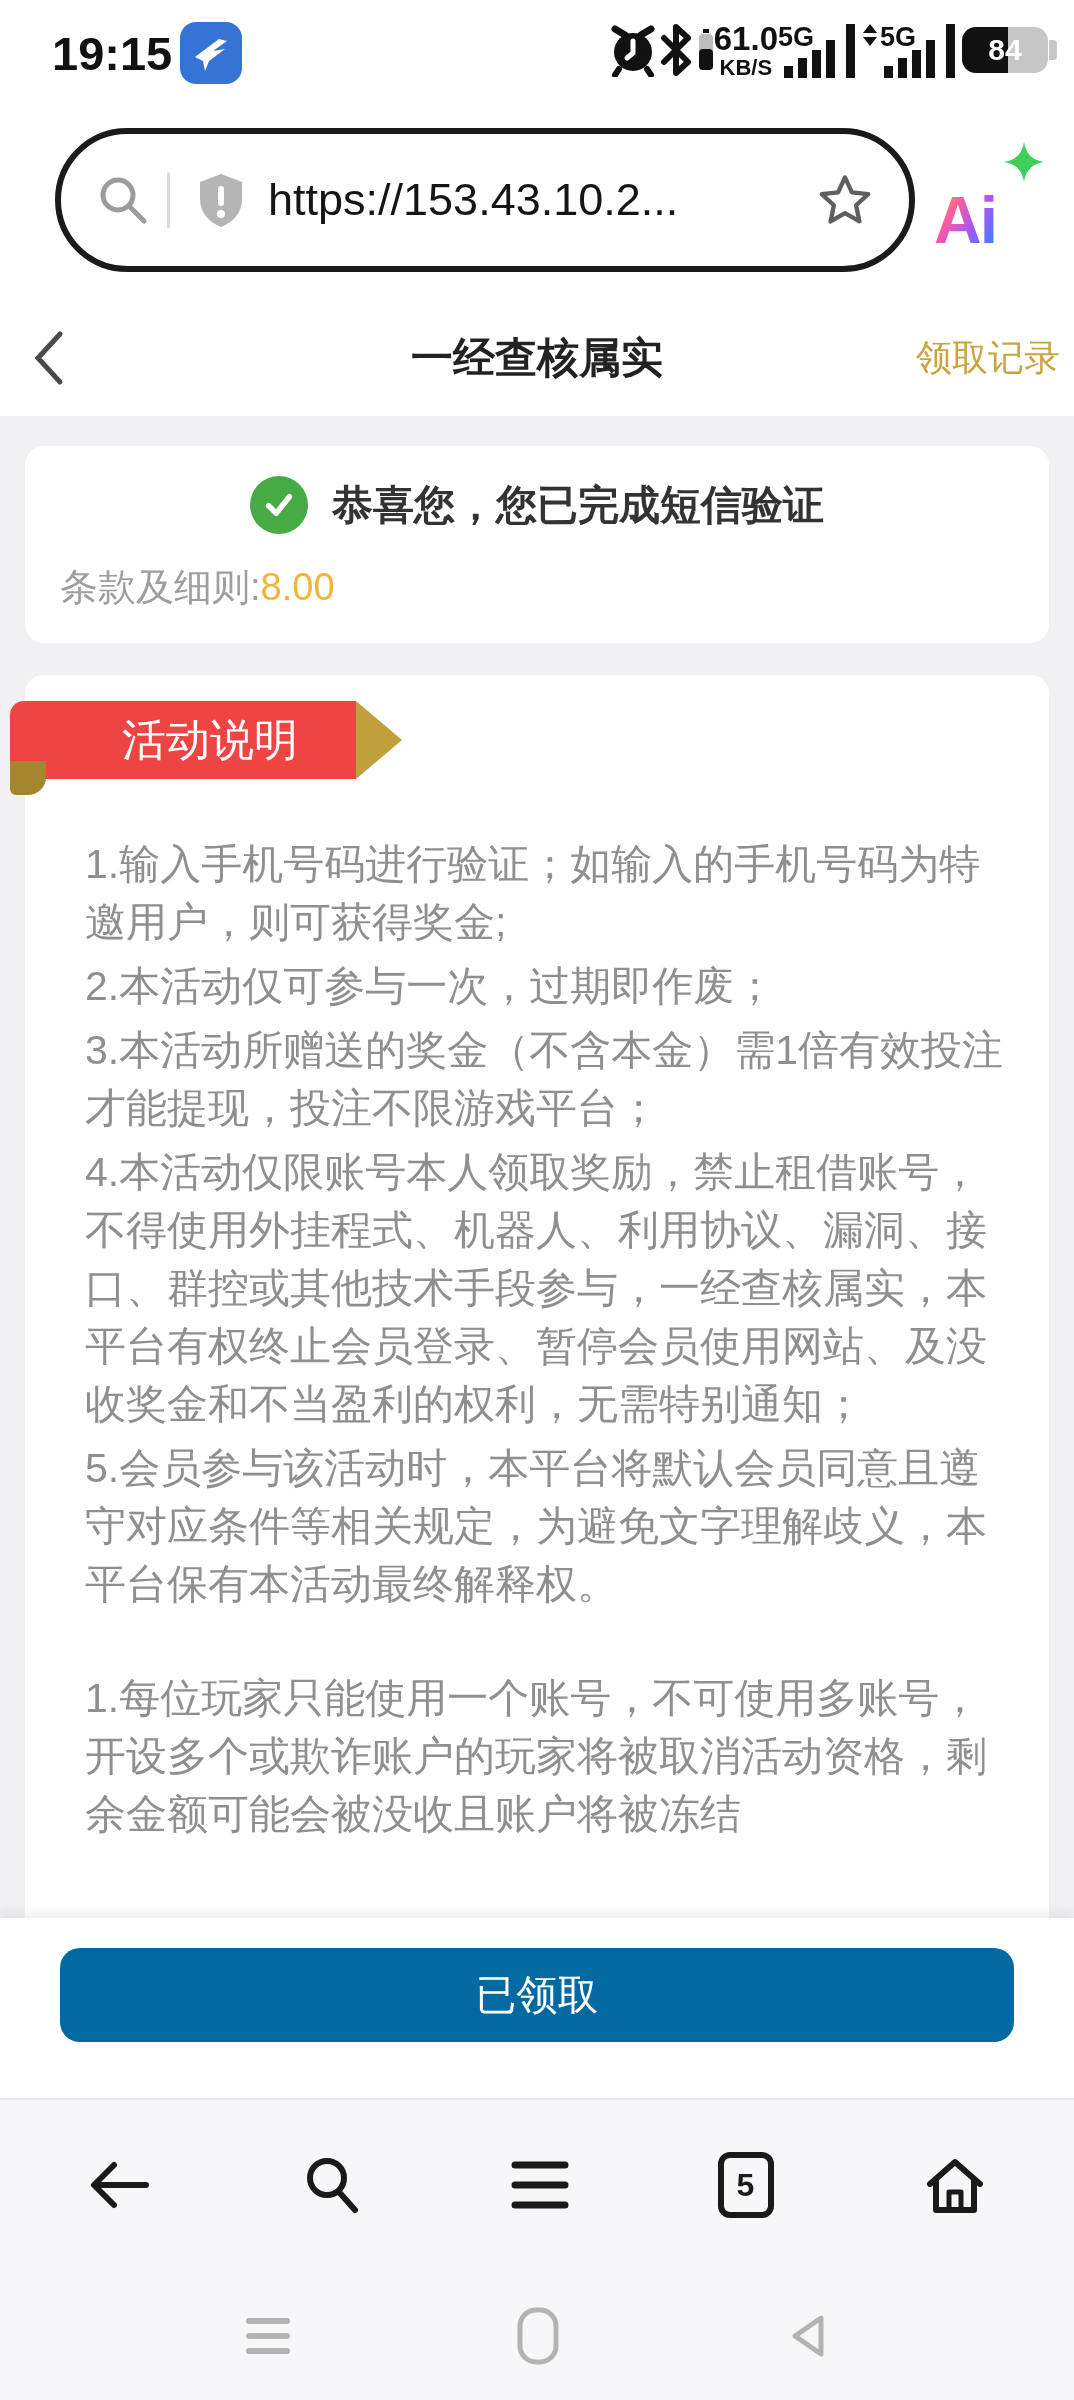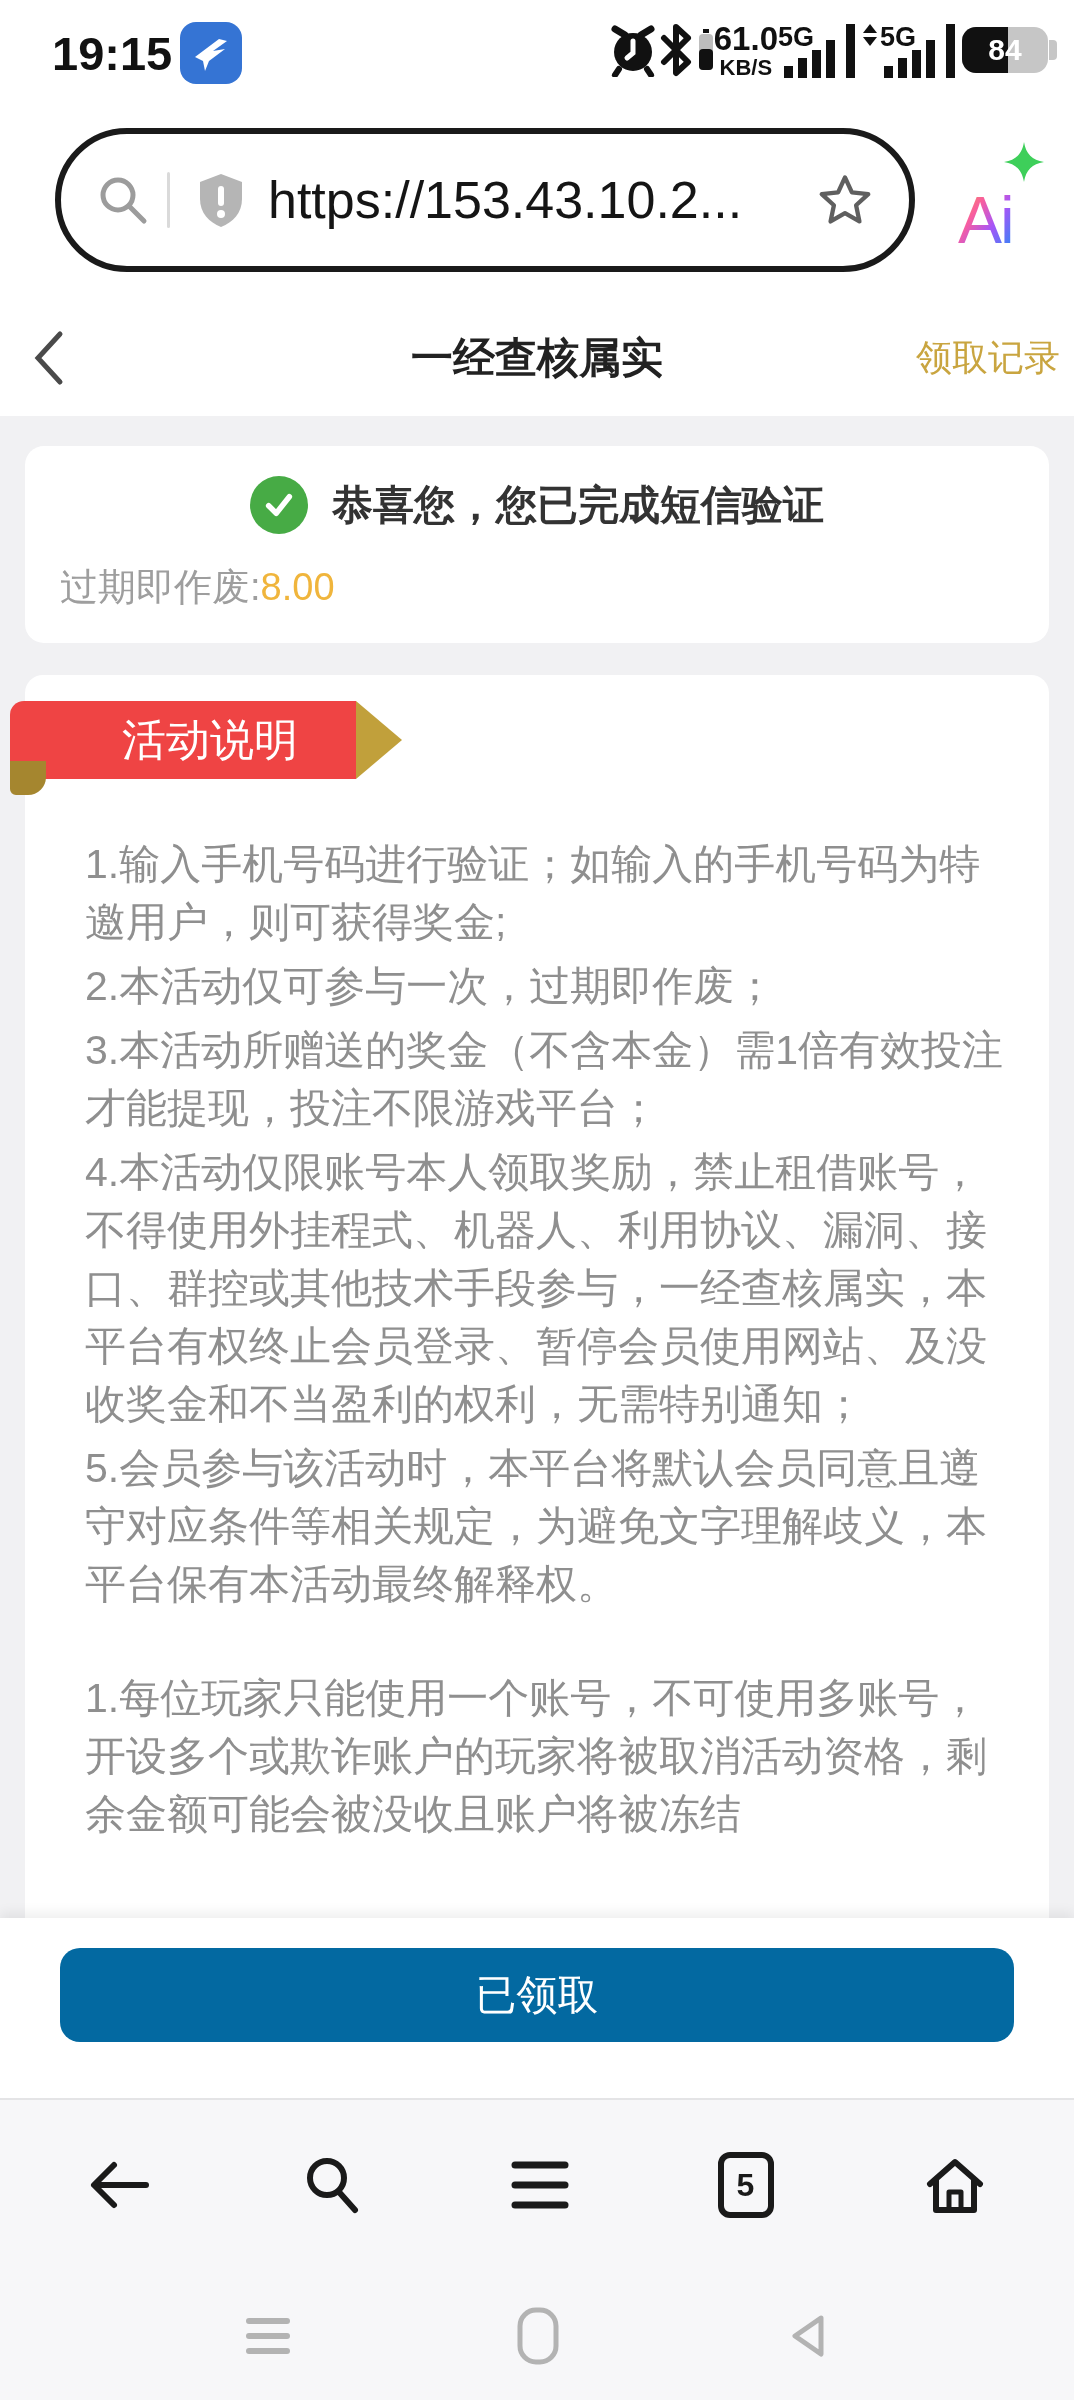--- a/index.html
+++ b/index.html
@@ -15,26 +15,26 @@
   .speed .u { font-size:22px; font-weight:700; margin-top:2px; }
   .battery { position:relative; width:86px; height:46px; border-radius:14px; background:#c6c6c6; overflow:visible; }
   .battery .fill { position:absolute; left:0; top:0; bottom:0; width:46px; background:#111; border-radius:14px 0 0 14px; }
   .battery .pct { position:absolute; inset:0; display:flex; align-items:center; justify-content:center; color:#fff; font-size:30px; font-weight:700; }
   .battery .nub { position:absolute; right:-9px; top:13px; width:8px; height:20px; background:#c6c6c6; border-radius:0 4px 4px 0; }
 
   
   .url-row { position:absolute; top:100px; left:0; width:1074px; height:200px; background:#fff; }
   .url-pill { position:absolute; left:55px; top:28px; width:860px; height:144px; border:6px solid #1a1a1a; border-radius:72px; background:#fff; display:flex; align-items:center; padding:0 36px; }
   .pill-divider { width:3px; height:56px; background:#dadada; border-radius:2px; margin:0 24px 0 18px; }
-  .url-text { font-size:52px; color:#151515; margin-left:20px; white-space:nowrap; }
+  .url-text { font-size:45px; color:#151515; margin-left:20px; white-space:nowrap; }
   .star-wrap { margin-left:auto; display:flex; }
   .ai-logo { position:absolute; right:28px; top:42px; width:112px; height:116px; }
-  .ai-text { position:absolute; left:0; bottom:0; font-size:66px; font-weight:400; letter-spacing:-2px;
+  .ai-text { position:absolute; left:0; bottom:0; font-size:66px; font-weight:700; letter-spacing:-2px;
              background:linear-gradient(125deg,#f7a13c 5%,#f85d9f 35%,#a855f7 60%,#3b82f6 90%);
-             -webkit-background-clip:text; background-clip:text; color:transparent;margin-left:24px; }
+             -webkit-background-clip:text; background-clip:text; color:transparent; }
 
   
   .page-header { position:absolute; top:300px; left:0; width:1074px; height:116px; background:#fff; display:flex; align-items:center; }
   .back-btn { position:absolute; left:28px; top:24px; width:52px; height:68px; display:flex; align-items:center; }
   .page-title { width:100%; text-align:center; font-size:42px; font-weight:600; color:#222; }
   .header-action { position:absolute; right:14px; top:0; height:116px; display:flex; align-items:center; font-size:36px; color:#c9a540; }
 
   
   .content { position:absolute; top:416px; left:0; width:1074px; height:1502px; background:#f1f1f3; overflow:hidden; }
   .card { background:#fff; border-radius:19px; margin:0 25px; }
@@ -168,21 +168,21 @@
   <div class="card card-success">
     <div class="success-row">
       <span class="check-circle">
         <svg width="40" height="40" viewBox="0 0 58 58">
           <path d="M14 30 L25 41 L44 17" stroke="#fff" stroke-width="8" fill="none" stroke-linecap="round" stroke-linejoin="round"></path>
         </svg>
       </span>
       <span class="success-msg">恭喜您，您已完成短信验证</span>
     </div>
     <div class="bonus-line">
-      <span class="bonus-label">过期即作废:</span><span class="bonus-value">8.00</span>
+      <span class="bonus-label">条款及细则:</span><span class="bonus-value">8.00</span>
     </div>
   </div>
 
   <div class="card card-rules">
     <div class="ribbon">
       <span>活动说明</span>
     </div>
     <div class="rules-block first">
       <p>1.输入手机号码进行验证；如输入的手机号码为特邀用户，则可获得奖金;</p>
       <p>2.本活动仅可参与一次，过期即作废；</p>

